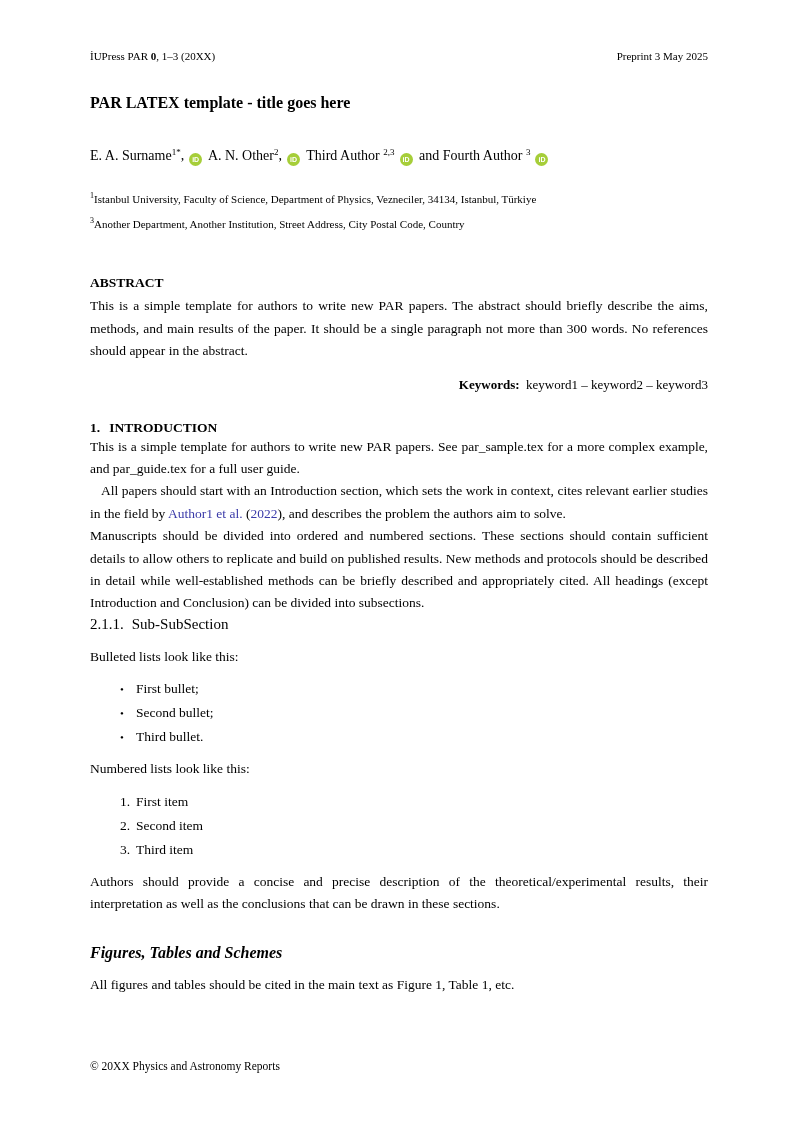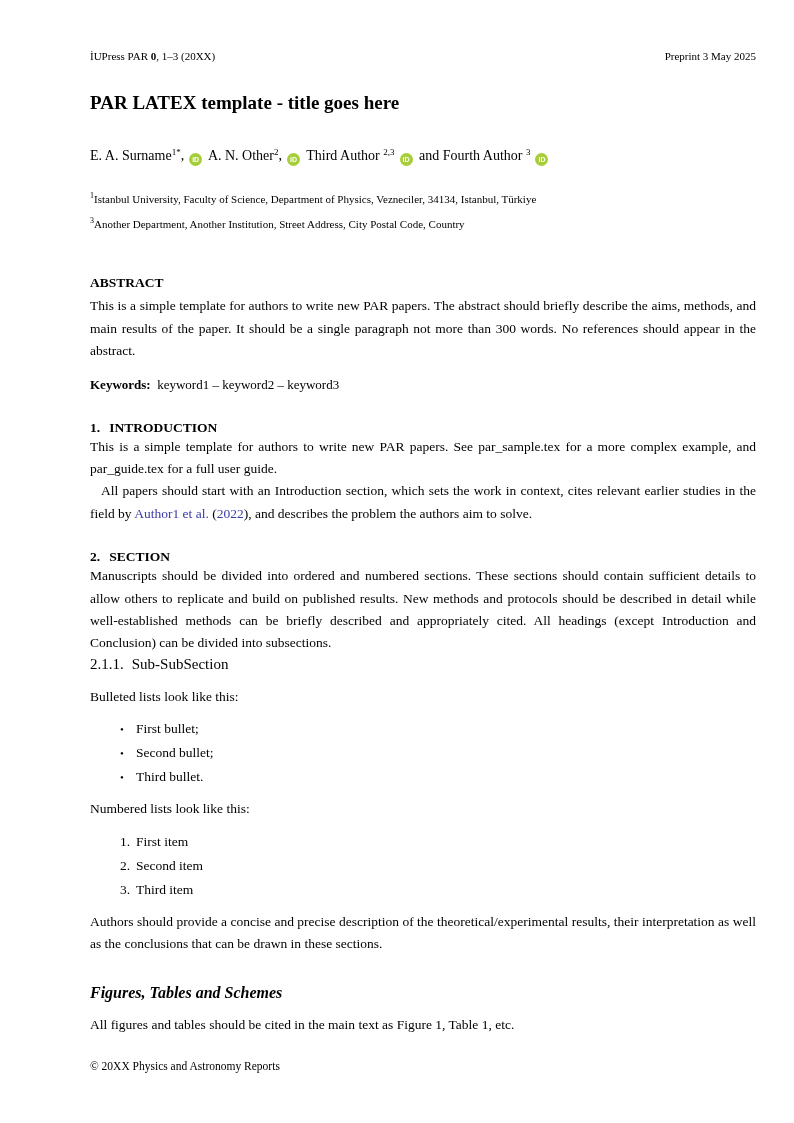--- a/index.html
+++ b/index.html
@@ -5,40 +5,40 @@
   :root { --link: #3a3aa8; --orcid: #A6CE39; }
   * { box-sizing: border-box; }
   body { margin: 0; background: #ffffff; }
   .page {
     position: relative;
     width: 794px; height: 1123px;
     margin: 0 auto;
     background: #ffffff;
     color: #000;
     font-family: "Liberation Serif", "DejaVu Serif", serif;
-    padding: 49px 38px 0 90px;
+    padding: 49px 86px 0 90px;
     overflow: hidden;
   }
   .header { display: flex; justify-content: space-between; font-size: 11px; line-height: 14px; }
   .bold { font-weight: bold; }
-  .title { font-size: 19px; font-weight: bold; line-height: 26px; margin: 27px 0 0 0; }
+  .title { font-size: 16px; font-weight: bold; line-height: 26px; margin: 27px 0 0 0; }
   .authors { margin-top: 30px; font-size: 14px; line-height: 20px; }
   .authors .asup { font-size: 9px; position: relative; top: -5px; }
   .orcid {
     display: inline-block; width: 13px; height: 13px; border-radius: 50%;
     background: var(--orcid); color: #fff;
     font-family: "Liberation Sans", sans-serif; font-weight: bold;
     font-size: 7px; line-height: 13px; text-align: center;
     vertical-align: -2px; margin: 0 3px 0 5px;
     cursor: pointer;
   }
   .affiliations { margin-top: 18px; font-size: 11px; line-height: 22px; }
   .affil sup { font-size: 8px; }
   .abs-heading { margin-top: 40px; font-size: 13.5px; font-weight: bold; line-height: 17px; }
-  p { margin: 0; }
+  p { margin: 0; text-align: right; }
   .body-text { font-size: 13.5px; line-height: 22.4px; text-align: justify; }
   .abs-text { margin-top: 4px; }
   .keywords { margin-top: 13px; font-size: 13px; line-height: 17px; }
   .sec-heading { font-size: 13.5px; font-weight: bold; line-height: 16px; margin: 0; }
   .sec-heading .secnum { margin-right: 9px; }
   .h-intro { margin-top: 27px; }
   .h-sect2 { margin-top: 24px; }
   .h-subsec { margin-top: 17px; line-height: 17px; }
   .h-subsubsec { font-size: 15px; font-weight: normal; line-height: 18px; }
   .h-subsubsec .secnum { margin-right: 8px; }
@@ -83,21 +83,20 @@
   </div>
 
   <div class="abs-heading">ABSTRACT</div>
   <p class="body-text abs-text">This is a simple template for authors to write new PAR papers. The abstract should briefly describe the aims, methods, and main results of the paper. It should be a single paragraph not more than 300 words. No references should appear in the abstract.</p>
   <p class="keywords"><span class="bold">Keywords:</span>&nbsp; <span>keyword1 – keyword2 – keyword3</span></p>
 
   <h2 class="sec-heading h-intro"><span class="secnum">1.</span><span>INTRODUCTION</span></h2>
   <p class="body-text">This is a simple template for authors to write new PAR papers. See par_sample.tex for a more complex example, and par_guide.tex for a full user guide.</p>
   <p class="body-text indent"><span>All papers should start with an Introduction section, which sets the work in context, cites relevant earlier studies in the field by </span><a class="cite">Author1 et al.</a><span> (</span><a class="cite">2022</a><span>), and describes the problem the authors aim to solve.</span></p>
 
-  <h2 class="sec-heading h-sect2"><span class="secnum">2.</span><span>SECTION</span></h2>
   <p class="body-text">Manuscripts should be divided into ordered and numbered sections. These sections should contain sufficient details to allow others to replicate and build on published results. New methods and protocols should be described in detail while well-established methods can be briefly described and appropriately cited. All headings (except Introduction and Conclusion) can be divided into subsections.</p>
 
   <h4 class="sec-heading h-subsubsec"><span class="secnum">2.1.1.</span><span>Sub-SubSection</span></h4>
 
   <p class="body-text list-intro">Bulleted lists look like this:</p>
   <div class="list">
     <div class="list-item">
         <span class="marker bullet-marker">•</span>
         <span>First bullet;</span>
       </div>

